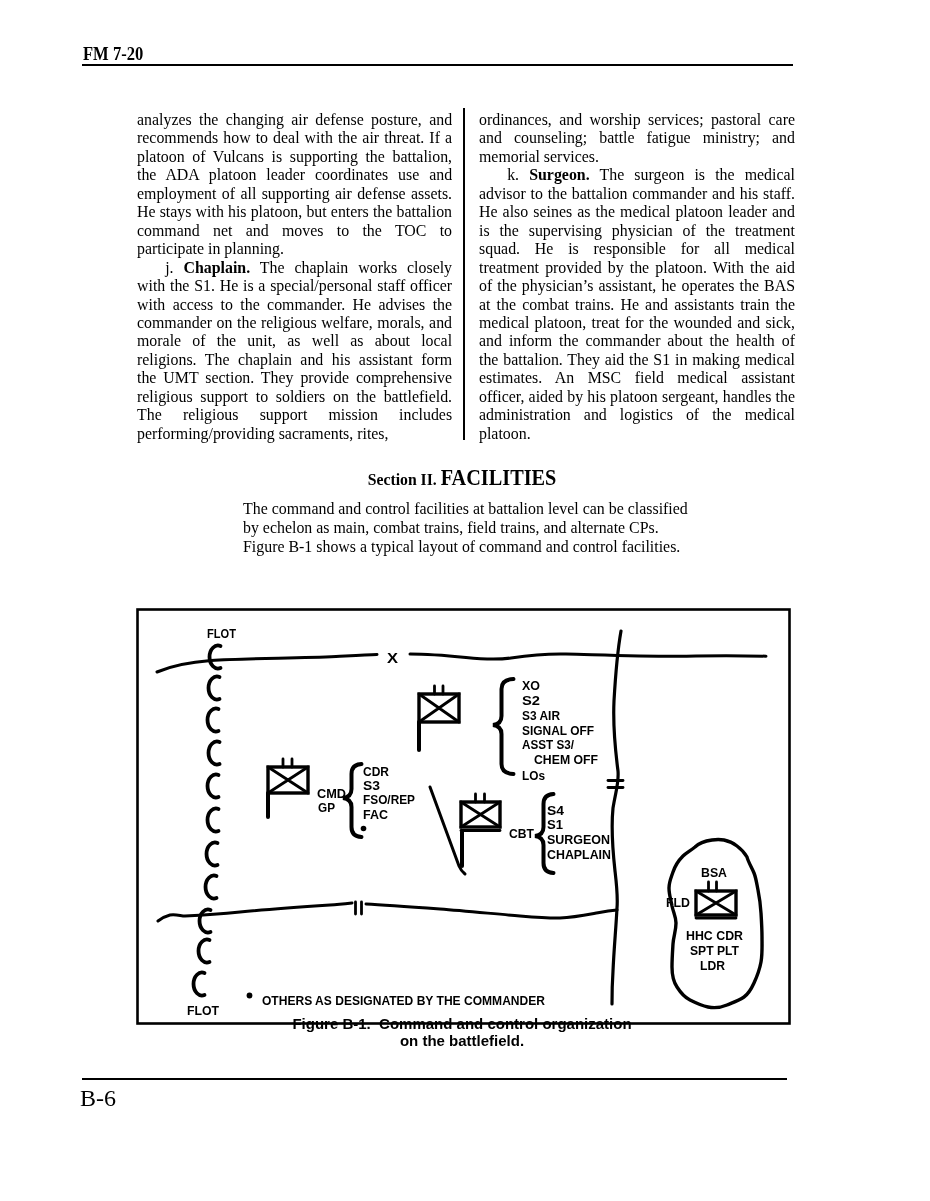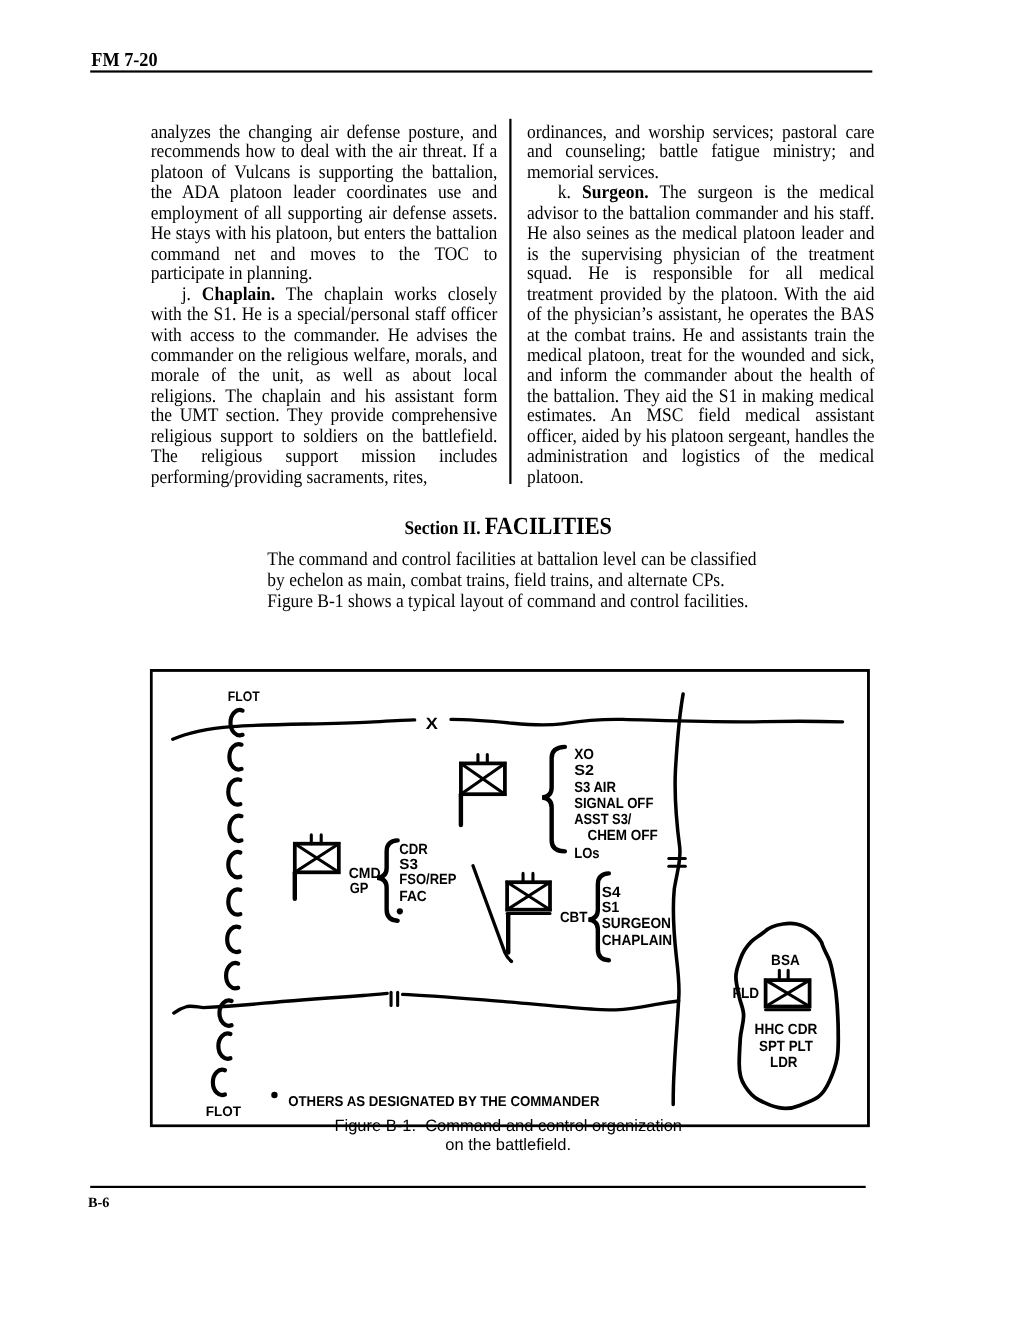--- a/index.html
+++ b/index.html
@@ -2,21 +2,21 @@
 <html><head>
 <meta charset="utf-8">
 <style>
   html,body{margin:0;padding:0;}
   body{width:930px;height:1201px;background:#fff;position:relative;
        font-family:"Liberation Serif",serif;color:#000;}
   .abs{position:absolute;}
   .col{font-size:17.5px;line-height:18.45px;transform:scaleX(0.908);transform-origin:0 0;}
   .col div{text-align:justify;text-align-last:justify;white-space:nowrap;}
   .col div.e{text-align:left;text-align-last:left;}
-  .fig-text{font-family:"Liberation Sans",sans-serif;font-weight:normal;}
+  .fig-text{font-family:"Liberation Sans",sans-serif;font-weight:bold;}
 </style>
 </head>
 <body>
 
 <div class="abs" style="left:83px;top:44px;font-size:18px;font-weight:bold;transform:scaleX(0.92);transform-origin:0 0;">FM 7-20</div>
 
 <div class="abs" style="left:82px;top:63.5px;width:711px;height:2px;background:#000;"></div>
 
 <div class="abs col" style="left:137px;top:110px;width:347px;">
 <div>analyzes the changing air defense posture, and</div>
@@ -202,13 +202,13 @@
 <text x="126" y="397" font-size="13" textLength="283" lengthAdjust="spacingAndGlyphs" fill="#000" stroke="none">OTHERS AS DESIGNATED BY THE COMMANDER</text>
 </svg>
 </div>
 
 <div class="abs fig-text" style="left:0;top:1015px;width:924px;text-align:center;font-size:15px;line-height:17px;">
 Figure B-1.&nbsp; Command and control organization<br>on the battlefield.
 </div>
 
 <div class="abs" style="left:82px;top:1078px;width:705px;height:2px;background:#000;"></div>
 
-<div class="abs" style="left:80px;top:1085px;font-size:13px;font-weight:bold;">B-6</div>
+<div class="abs" style="left:80px;top:1085px;font-size:24px;font-weight:normal;">B-6</div>
 
 </body></html>

